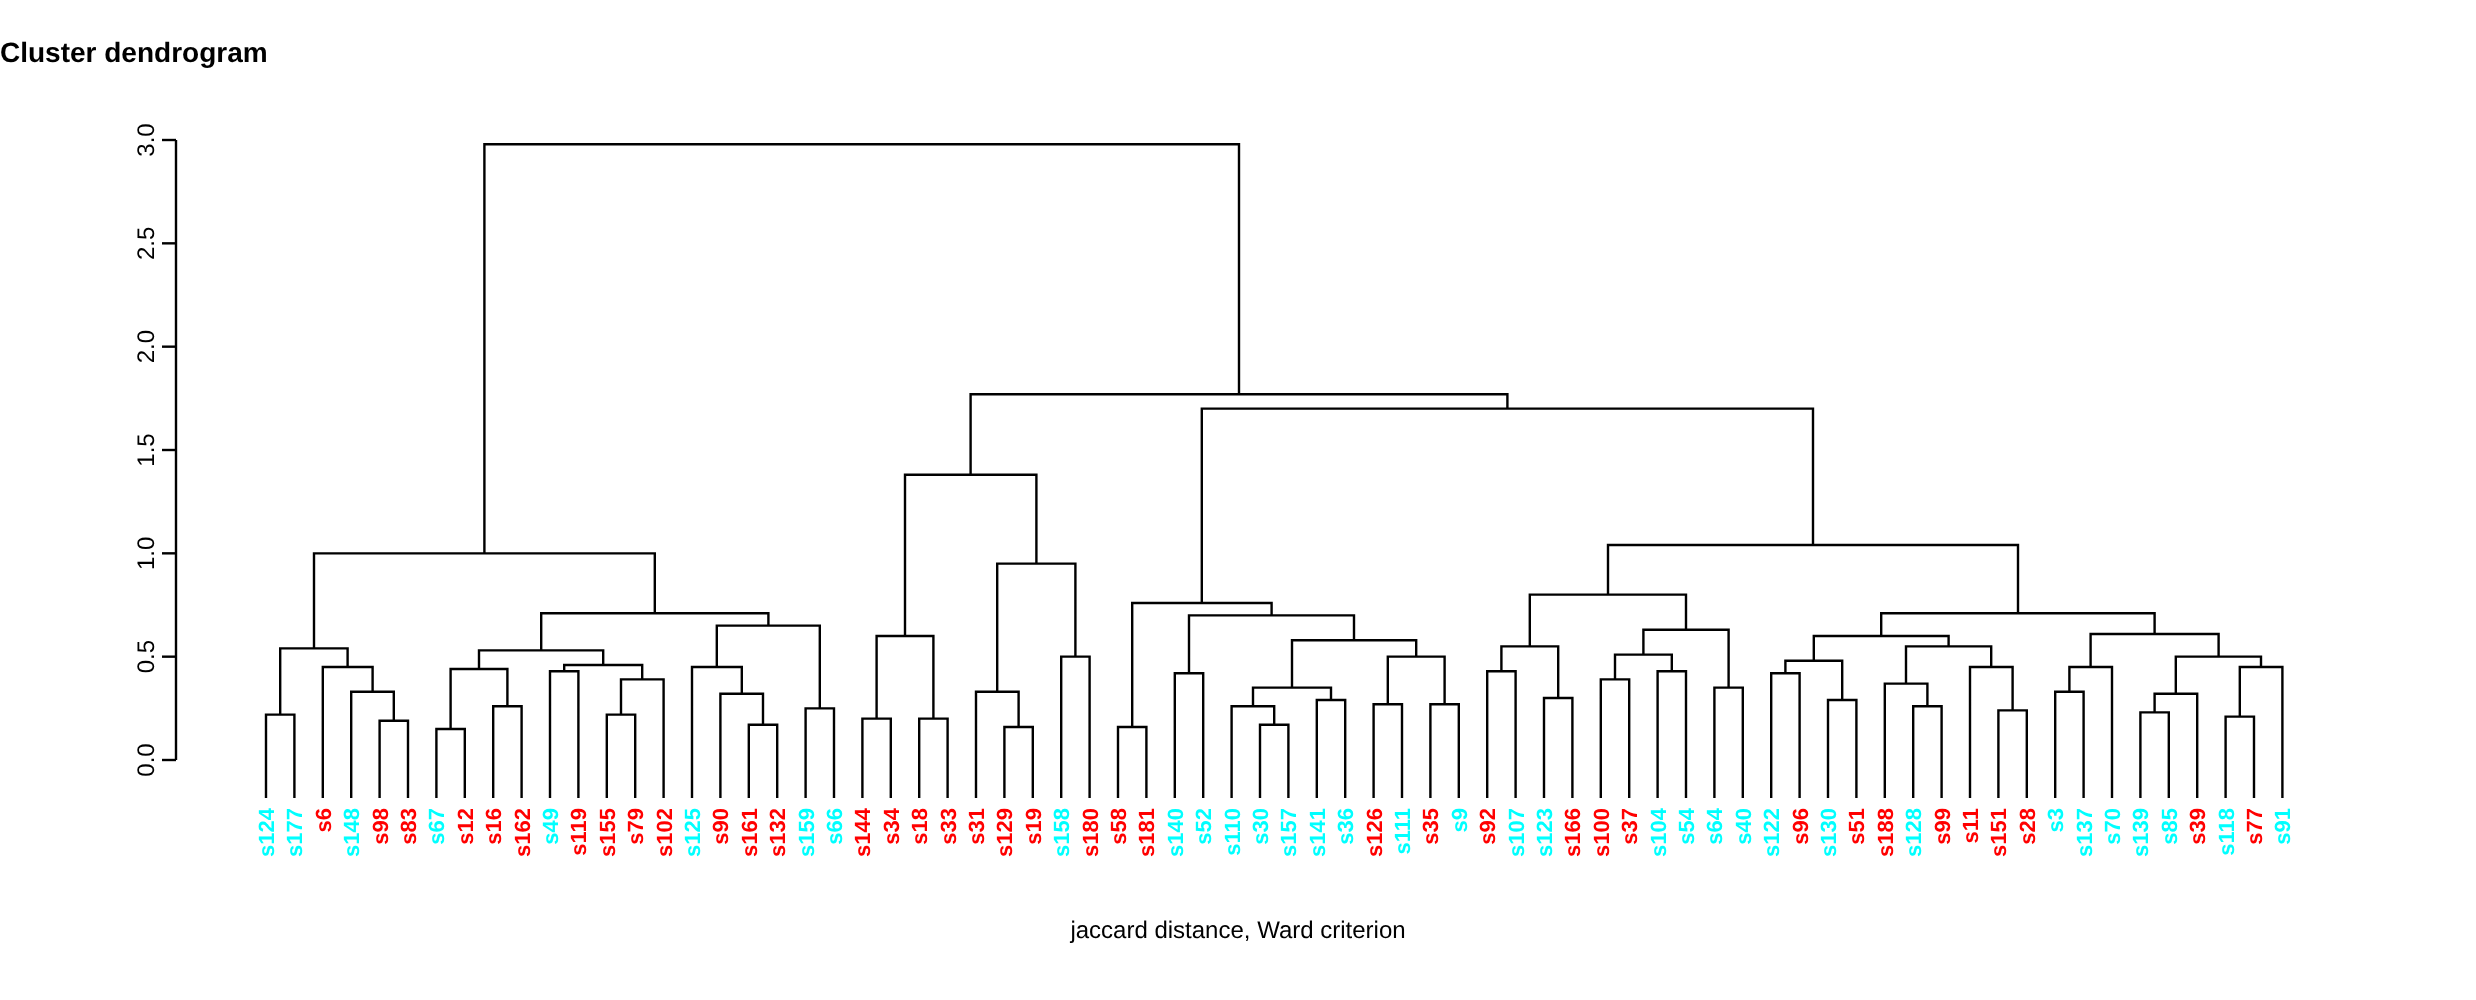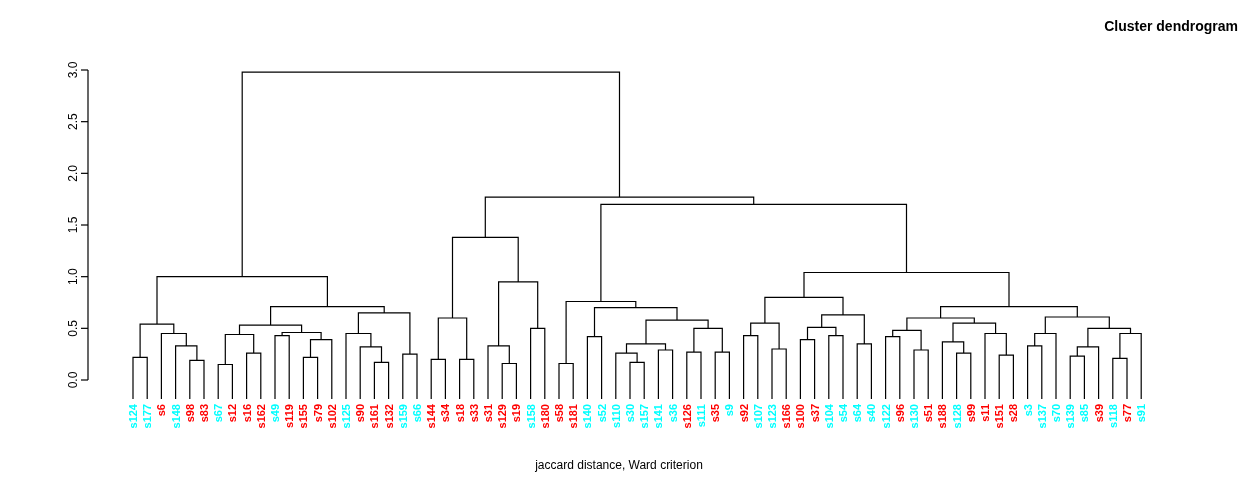--- a/index.html
+++ b/index.html
@@ -1,18 +1,18 @@
 <!DOCTYPE html>
 <html><head>
 <meta charset="utf-8">
 <style>
   html,body{margin:0;padding:0;background:#ffffff;}
   .canvas{position:relative;width:1238px;height:500px;background:#ffffff;overflow:hidden;
           font-family:"Liberation Sans", sans-serif;}
-  .chart-title{position:absolute;top:18px;left:0;width:1238px;text-align:right;
+  .chart-title{position:absolute;top:18px;left:0;width:1238px;text-align:left;
                font-size:14px;font-weight:bold;color:#000;}
   .chart-caption{position:absolute;top:458px;left:0;width:1238px;text-align:center;
                  font-size:12px;color:#000;}
   #plot{position:absolute;top:0;left:0;}
   svg text{font-family:"Liberation Sans", sans-serif;}
 </style>
 </head>
 <body>
 
 <div class="canvas">

